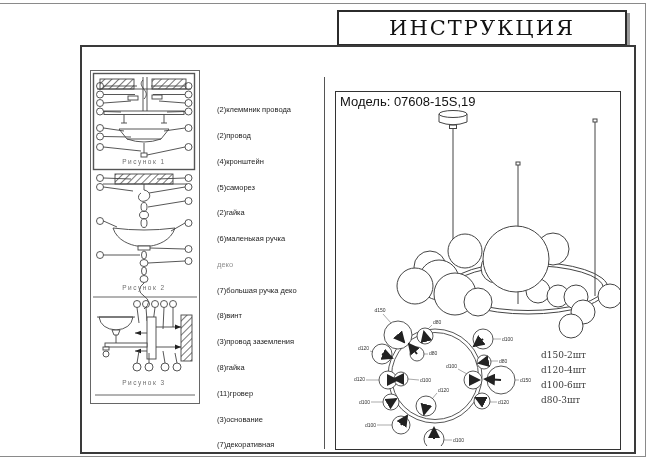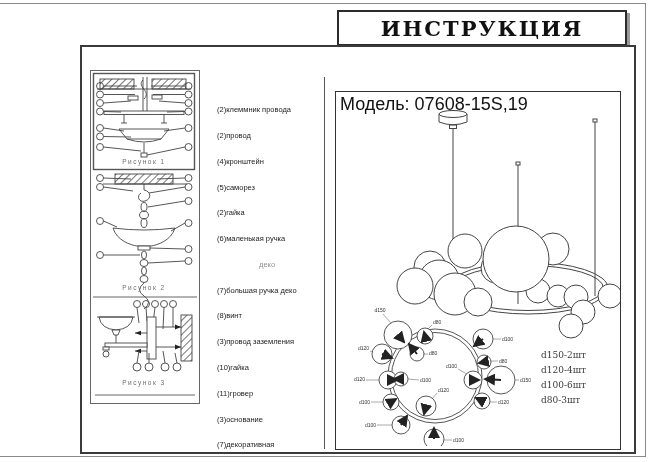--- a/index.html
+++ b/index.html
@@ -3,33 +3,33 @@
 <meta charset="utf-8">
 <style>
   html,body{margin:0;padding:0;background:#fff;}
   .page{position:relative;width:650px;height:462px;background:#fff;overflow:hidden;
         font-family:"Liberation Sans",sans-serif;color:#222;}
   .page-frame{position:absolute;left:0;top:3px;width:645px;height:452px;
         border-top:1px solid #8a8a8a;border-right:1px solid #8a8a8a;border-bottom:1px solid #8a8a8a;}
   .title-box{position:absolute;left:337px;top:10px;width:286px;height:32px;
         border:2px solid #2b2b2b;background:#fff;box-shadow:3px 3px 0 #9a9a9a;
         display:flex;align-items:center;justify-content:center;}
-  .title-box span{font-family:"DejaVu Serif",serif;font-weight:700;font-size:21px;
+  .title-box span{font-family:"DejaVu Serif",serif;font-weight:400;font-size:21px;
         letter-spacing:2px;color:#111;}
   .main-box{position:absolute;left:80px;top:45px;width:552px;height:405px;
         border:2px solid #3a3a3a;background:#fff;}
   .figures-panel{position:absolute;left:8px;top:23px;width:108px;height:332px;
         border:1px solid #666;background:#fff;}
   .parts-list{position:absolute;left:135px;top:42px;width:106px;
         font-size:7.5px;line-height:8.6px;white-space:pre;color:#1c1c1c;}
-  .parts-list .muted{color:#909090;margin-left:42px;}
+  .parts-list .muted{color:#909090;}
   .divider{position:absolute;left:242px;top:30px;width:1px;height:372px;background:#555;}
   .model-box{position:absolute;left:253px;top:44px;width:284px;height:357px;
         border:1.5px solid #333;background:#fff;}
-  .model-label{position:absolute;left:4px;top:2px;font-size:18px;color:#111;}
+  .model-label{position:absolute;left:4px;top:2px;font-size:13px;color:#111;}
   svg{display:block;}
   .cap{font-family:"Liberation Sans",sans-serif;font-size:6.5px;letter-spacing:1.5px;fill:#6e6e6e;}
   .dlabel{font-family:"Liberation Sans",sans-serif;font-size:5px;fill:#333;}
   .legend-t{font-family:"DejaVu Serif",serif;font-size:9px;fill:#3a3a3a;}
 </style>
 </head>
 <body>
 
 <div class="page">
   <div class="page-frame"></div>
@@ -199,21 +199,21 @@
       <div>(2)клеммник провода</div>
       <div>(2)провод</div>
       <div>(4)кронштейн</div>
       <div>(5)саморез</div>
       <div>(2)гайка</div>
       <div>(6)маленькая ручка</div>
       <div class="muted">деко</div>
       <div>(7)большая ручка деко</div>
       <div>(8)винт</div>
       <div>(3)провод заземления</div>
-      <div>(10)гайка</div>
+      <div>(8)гайка</div>
       <div>(11)гровер</div>
       <div>(3)основание</div>
       <div>(7)декоративная</div>
       
       
       
       
       
       
       

